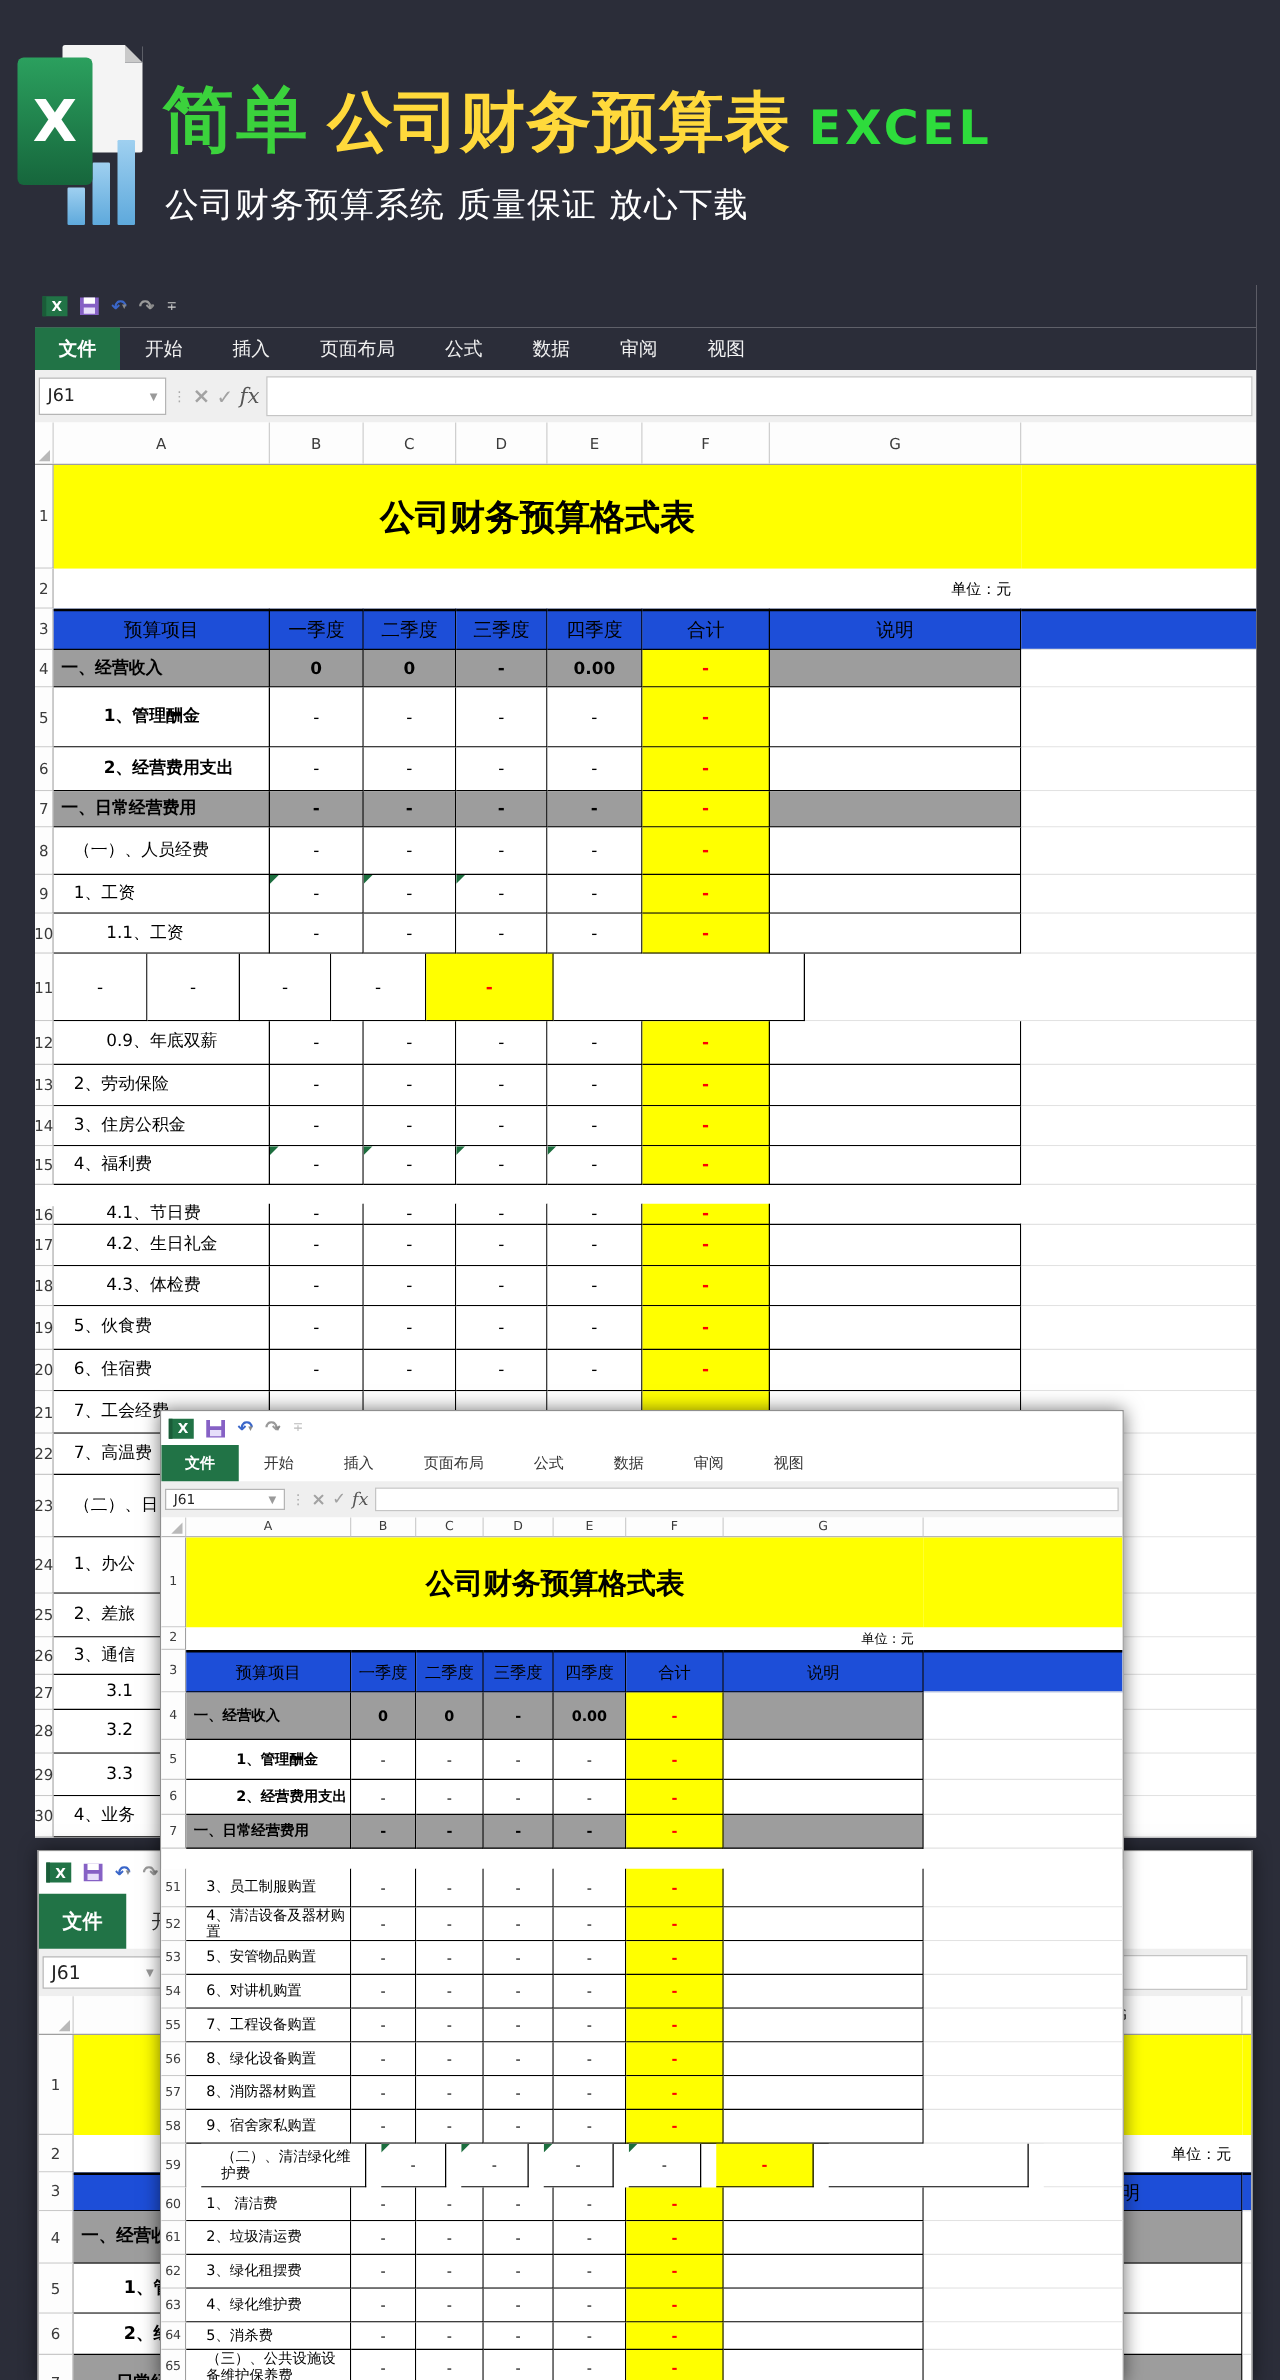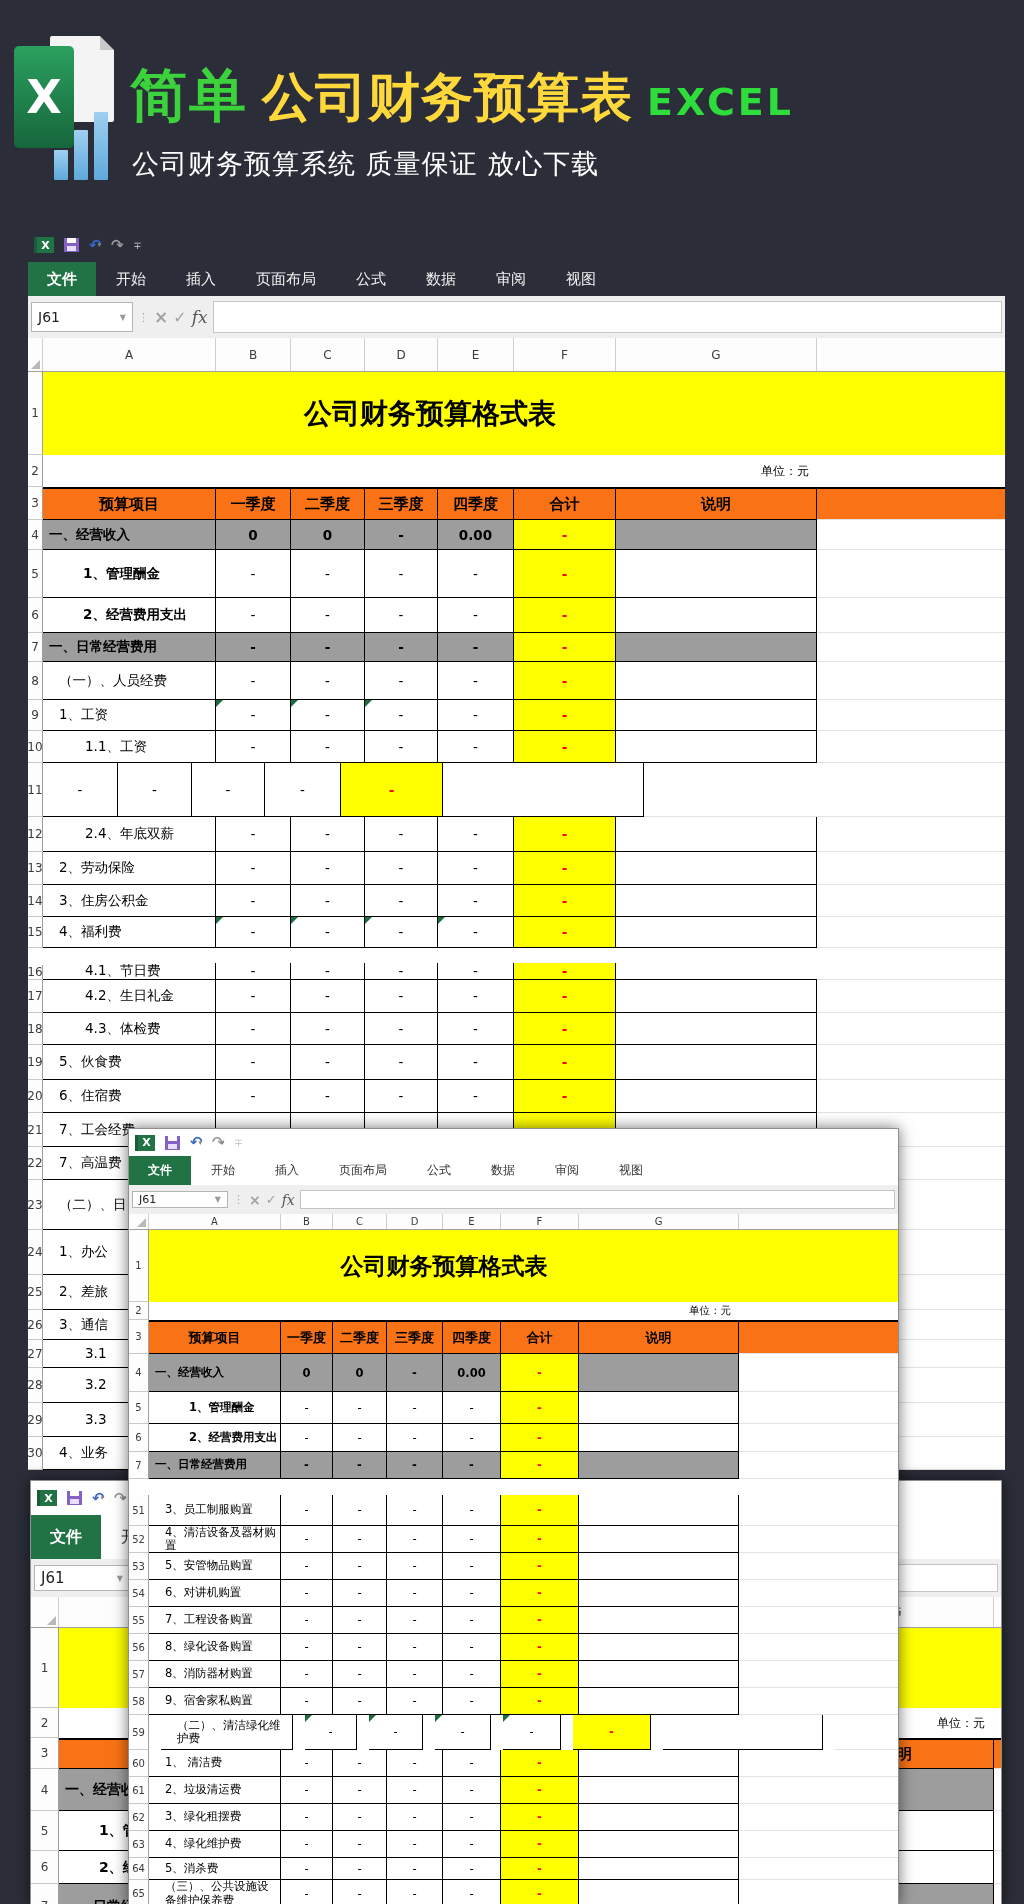--- a/index.html
+++ b/index.html
@@ -65,21 +65,21 @@
   .c.val{justify-content:center}
   .c.lab{justify-content:flex-start;line-height:1.15}
   .c.total{background:#ffff00;color:#ff0000;font-weight:bold;justify-content:center}
   .c.note{background:#fff}
   .c.fill{flex:1;border-right:none;border-bottom:1px solid #e2e2e2;background:#fff}
   .xrow.sec .c{background:#9d9d9d;font-weight:bold}
   .xrow.sec .c.total{background:#ffff00}
   .xrow.sec .c.fill{background:#fff;font-weight:normal}
   .xrow.t-row .c{background:#ffff00;font-weight:bold;justify-content:center;border-right:none;border-bottom:none}
   .xrow.u-row .c{border-right:none;border-bottom:none;justify-content:flex-end;padding-right:8px;font-size:12px}
-  .xrow.h-row .c{background:#f97316;font-weight:bold;justify-content:center;border-top:2px solid #000}
+  .xrow.h-row .c{background:#1d4ed8;font-weight:normal;justify-content:center;border-top:2px solid #000}
   .tri{position:absolute;left:0;top:0;width:0;height:0;border-top:7px solid #1c6e3e;border-right:7px solid transparent}
   .bold-lab{font-weight:bold}
 </style>
 </head>
 <body>
 
 <div class="banner">
   <div class="xl-logo">
     <div class="lg-page"></div>
     <div class="lg-bars">
@@ -252,21 +252,21 @@
           <div class="c val" style="width: 75px; font-size: 13.5px;">-</div>
           <div class="c val" style="width: 74px; font-size: 13.5px;">-</div>
           <div class="c val" style="width: 73px; font-size: 13.5px;">-</div>
           <div class="c val" style="width: 76px; font-size: 13.5px;">-</div>
           <div class="c total" style="width: 102px; font-size: 13.5px;">-</div>
           <div class="c note" style="width: 201px;"></div>
           <div class="c fill"></div>
         </div>
         <div class="xrow" style="height: 35px;">
           <div class="rn" style="width: 15px; font-size: 12px;">12</div>
-          <div class="c lab" style="width: 173px; font-size: 13.5px; padding-left: 42px; padding-right: 2px;">2.4、年底双薪</div>
+          <div class="c lab" style="width: 173px; font-size: 13.5px; padding-left: 42px; padding-right: 2px;">0.9、年底双薪</div>
           <div class="c val" style="width: 75px; font-size: 13.5px;">-</div>
           <div class="c val" style="width: 74px; font-size: 13.5px;">-</div>
           <div class="c val" style="width: 73px; font-size: 13.5px;">-</div>
           <div class="c val" style="width: 76px; font-size: 13.5px;">-</div>
           <div class="c total" style="width: 102px; font-size: 13.5px;">-</div>
           <div class="c note" style="width: 201px;"></div>
           <div class="c fill"></div>
         </div>
         <div class="xrow" style="height: 33px;">
           <div class="rn" style="width: 15px; font-size: 12px;">13</div>

